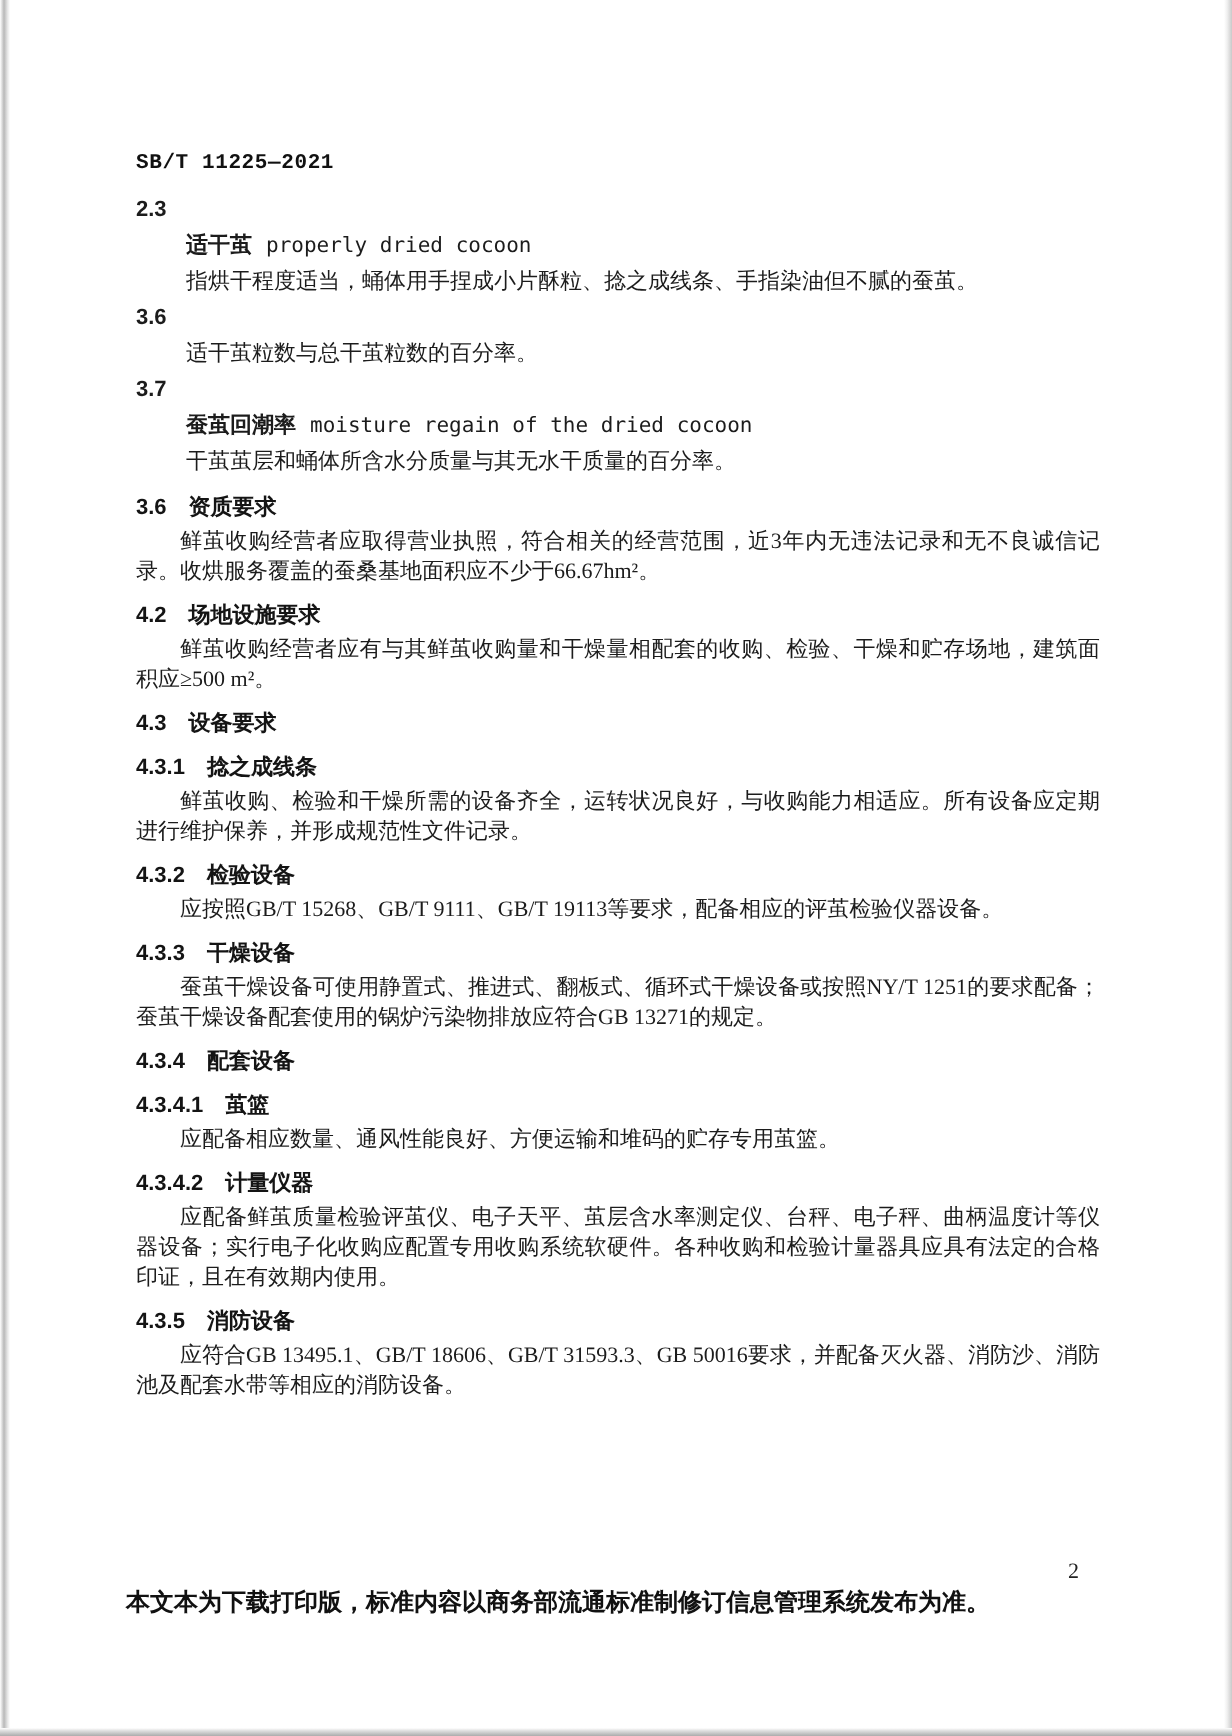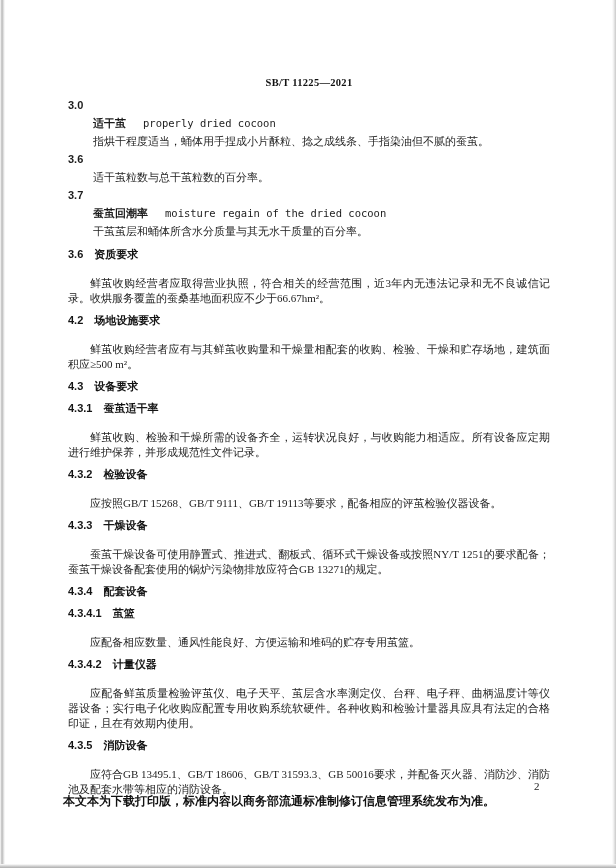--- a/index.html
+++ b/index.html
@@ -14,42 +14,42 @@
   .edge-left  { position:absolute; left:0; top:0; bottom:0; width:5px;
     background:linear-gradient(to right,#ffffff,#b8b8b8 40%,#e6e6e6 75%,#ffffff); }
   .edge-right { position:absolute; right:0; top:0; bottom:0; width:4px;
     background:linear-gradient(to left,#c9c9c9,#efefef 60%,#ffffff); }
   .edge-bottom{ position:absolute; left:0; right:0; bottom:0; height:4px;
     background:linear-gradient(to top,#acacac,#e3e3e3 70%,#ffffff); }
 
   .content { position:absolute; left:68px; top:76px; width:482px; }
 
   .std-code {
-    text-align:center; font-weight:bold; font-size:10.5px; line-height:13px;
-    font-family:Liberation Serif, serif; letter-spacing:0.3px; color:#111;
+    text-align:left; font-weight:bold; font-size:10.5px; line-height:13px;
+    font-family:Liberation Mono, monospace; letter-spacing:0.3px; color:#111;
   }
 
   .terms { margin-top:7px; }
   .term-block { font-size:11px; }
   .term-num  { font-weight:bold; line-height:18px;
     font-family:"Liberation Sans", sans-serif; }
   .term-line { line-height:18px; padding-left:25px; }
   .term-zh   { font-weight:bold; font-family:"Liberation Sans", sans-serif;text-align:right; }
-  .term-en   { font-family:"DejaVu Sans Mono", monospace; font-size:10.5px; margin-left:17px; }
+  .term-en   { font-family:"DejaVu Sans Mono", monospace; font-size:10.5px; margin-left:7px; }
   .term-def  { line-height:18px; text-indent:25px; }
 
   .sec-h {
     font-weight:bold; font-family:"Liberation Sans", sans-serif;
     font-size:11px; line-height:16px; margin-top:6px; color:#141414;
   }
   .sec-h.lvl1 { margin-top:11px; }
   .sec-num { margin-right:11px; }
 
   .sec-p {
-    margin:14px 0 0; font-size:11px; line-height:15px;
+    margin:2px 0 0; font-size:11px; line-height:15px;
     text-indent:22px; text-align:justify; color:#1c1c1c;
   }
 
   .page-num {
     position:absolute; left:534px; top:780px;
     font-size:11px; line-height:13px; color:#222;
   }
   .footer-note {
     position:absolute; left:63px; top:795px; width:500px;
     font-weight:bold; font-size:12px; line-height:13px; color:#111;
@@ -60,21 +60,21 @@
 
 <div class="page">
 
   <div class="content">
 
     <div class="std-code">SB/T 11225—2021</div>
 
     <div class="terms">
 
       <div class="term-block">
-        <div class="term-num">3.0</div>
+        <div class="term-num">2.3</div>
         <div class="term-line">
           <span class="term-zh">适干茧</span><span class="term-en">properly dried cocoon</span>
         </div>
         <div class="term-def">指烘干程度适当，蛹体用手捏成小片酥粒、捻之成线条、手指染油但不腻的蚕茧。</div>
       </div>
 
       <div class="term-block">
         <div class="term-num">3.6</div>
         <div class="term-def">适干茧粒数与总干茧粒数的百分率。</div>
       </div>
@@ -98,21 +98,21 @@
     <div class="sec-h">
       <span class="sec-num">4.2</span><span>场地设施要求</span>
     </div>
     <p class="sec-p">鲜茧收购经营者应有与其鲜茧收购量和干燥量相配套的收购、检验、干燥和贮存场地，建筑面积应≥500 m²。</p>
 
     <div class="sec-h">
       <span class="sec-num">4.3</span><span>设备要求</span>
     </div>
 
     <div class="sec-h">
-      <span class="sec-num">4.3.1</span><span>蚕茧适干率</span>
+      <span class="sec-num">4.3.1</span><span>捻之成线条</span>
     </div>
     <p class="sec-p">鲜茧收购、检验和干燥所需的设备齐全，运转状况良好，与收购能力相适应。所有设备应定期进行维护保养，并形成规范性文件记录。</p>
 
     <div class="sec-h">
       <span class="sec-num">4.3.2</span><span>检验设备</span>
     </div>
     <p class="sec-p">应按照GB/T 15268、GB/T 9111、GB/T 19113等要求，配备相应的评茧检验仪器设备。</p>
 
     <div class="sec-h">
       <span class="sec-num">4.3.3</span><span>干燥设备</span>

